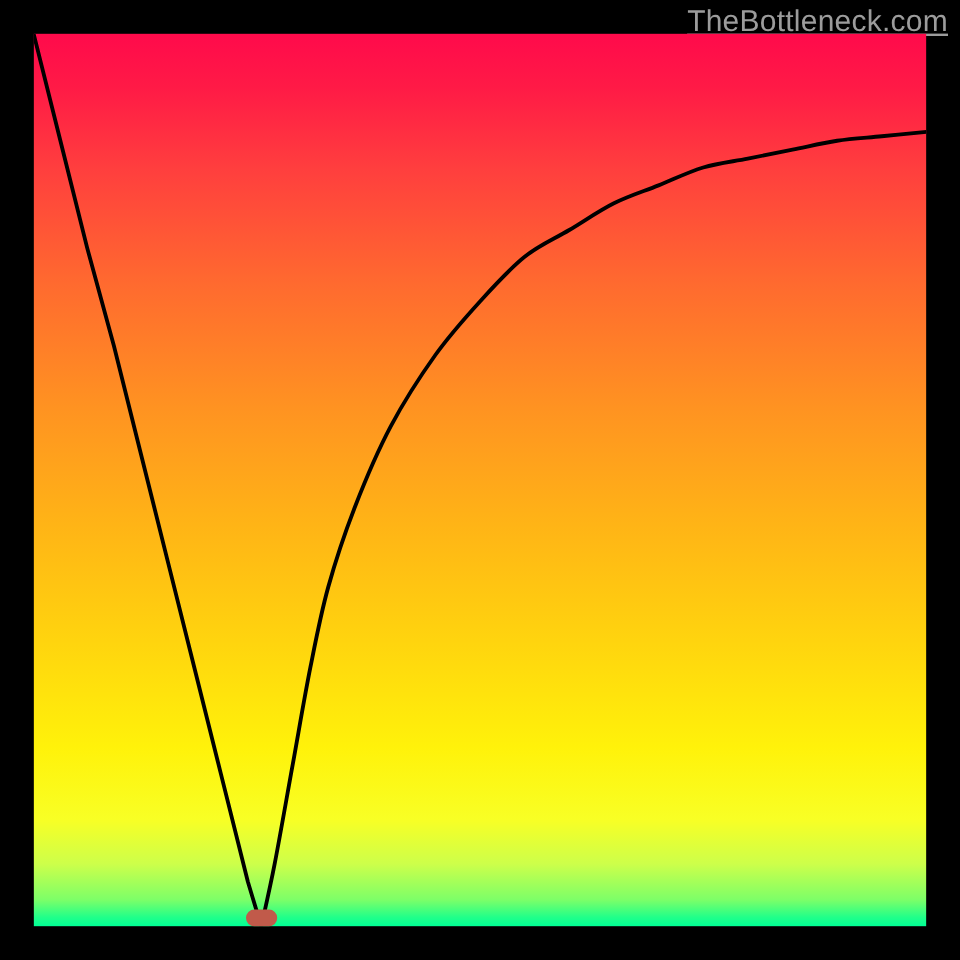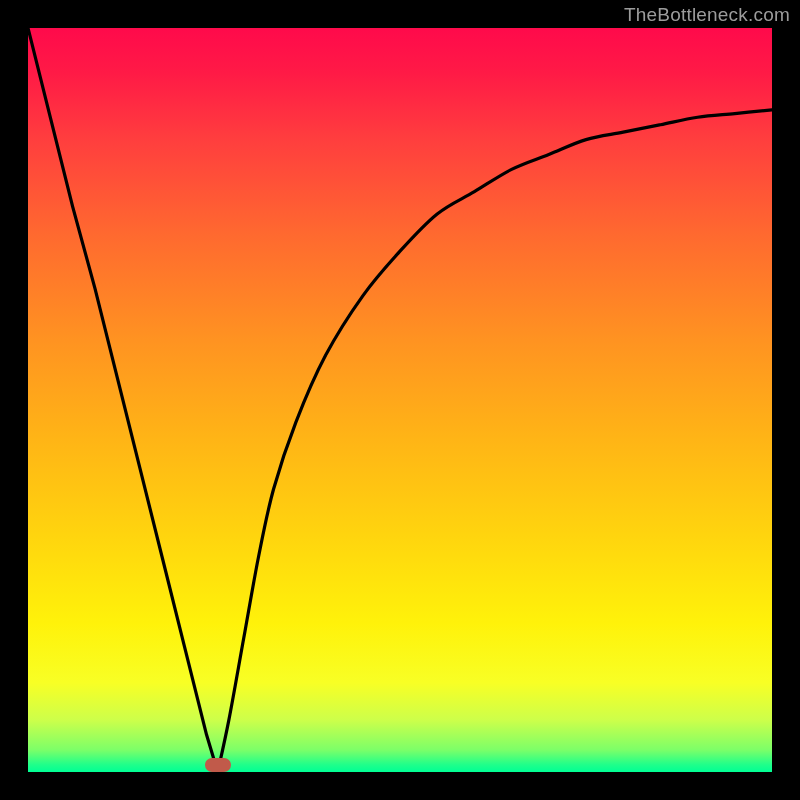--- a/index.html
+++ b/index.html
@@ -62,23 +62,24 @@
     height: 14px;
     border-radius: 8px;
     background: #c15a4a;
     transform: translate(-50%, -50%);
   }
   .watermark {
     position: absolute;
     top: 4px;
     right: 10px;
     color: #9c9c9c;
-    font-size: 19px;
+    font-size: 25px;
     letter-spacing: 0.2px;
     font-weight: 400;
+    text-decoration: underline;
   }
 </style>
 </head>
 <body>
 
 <div class="frame">
 
   <div class="watermark">TheBottleneck.com</div>
 
   <div class="plot-outer">

